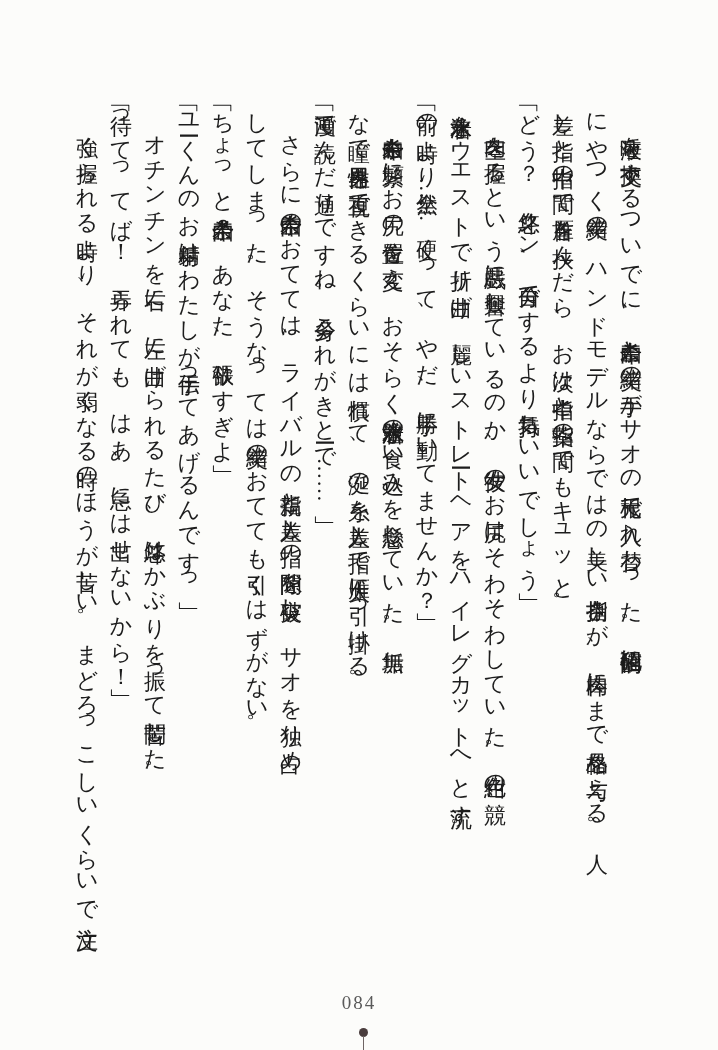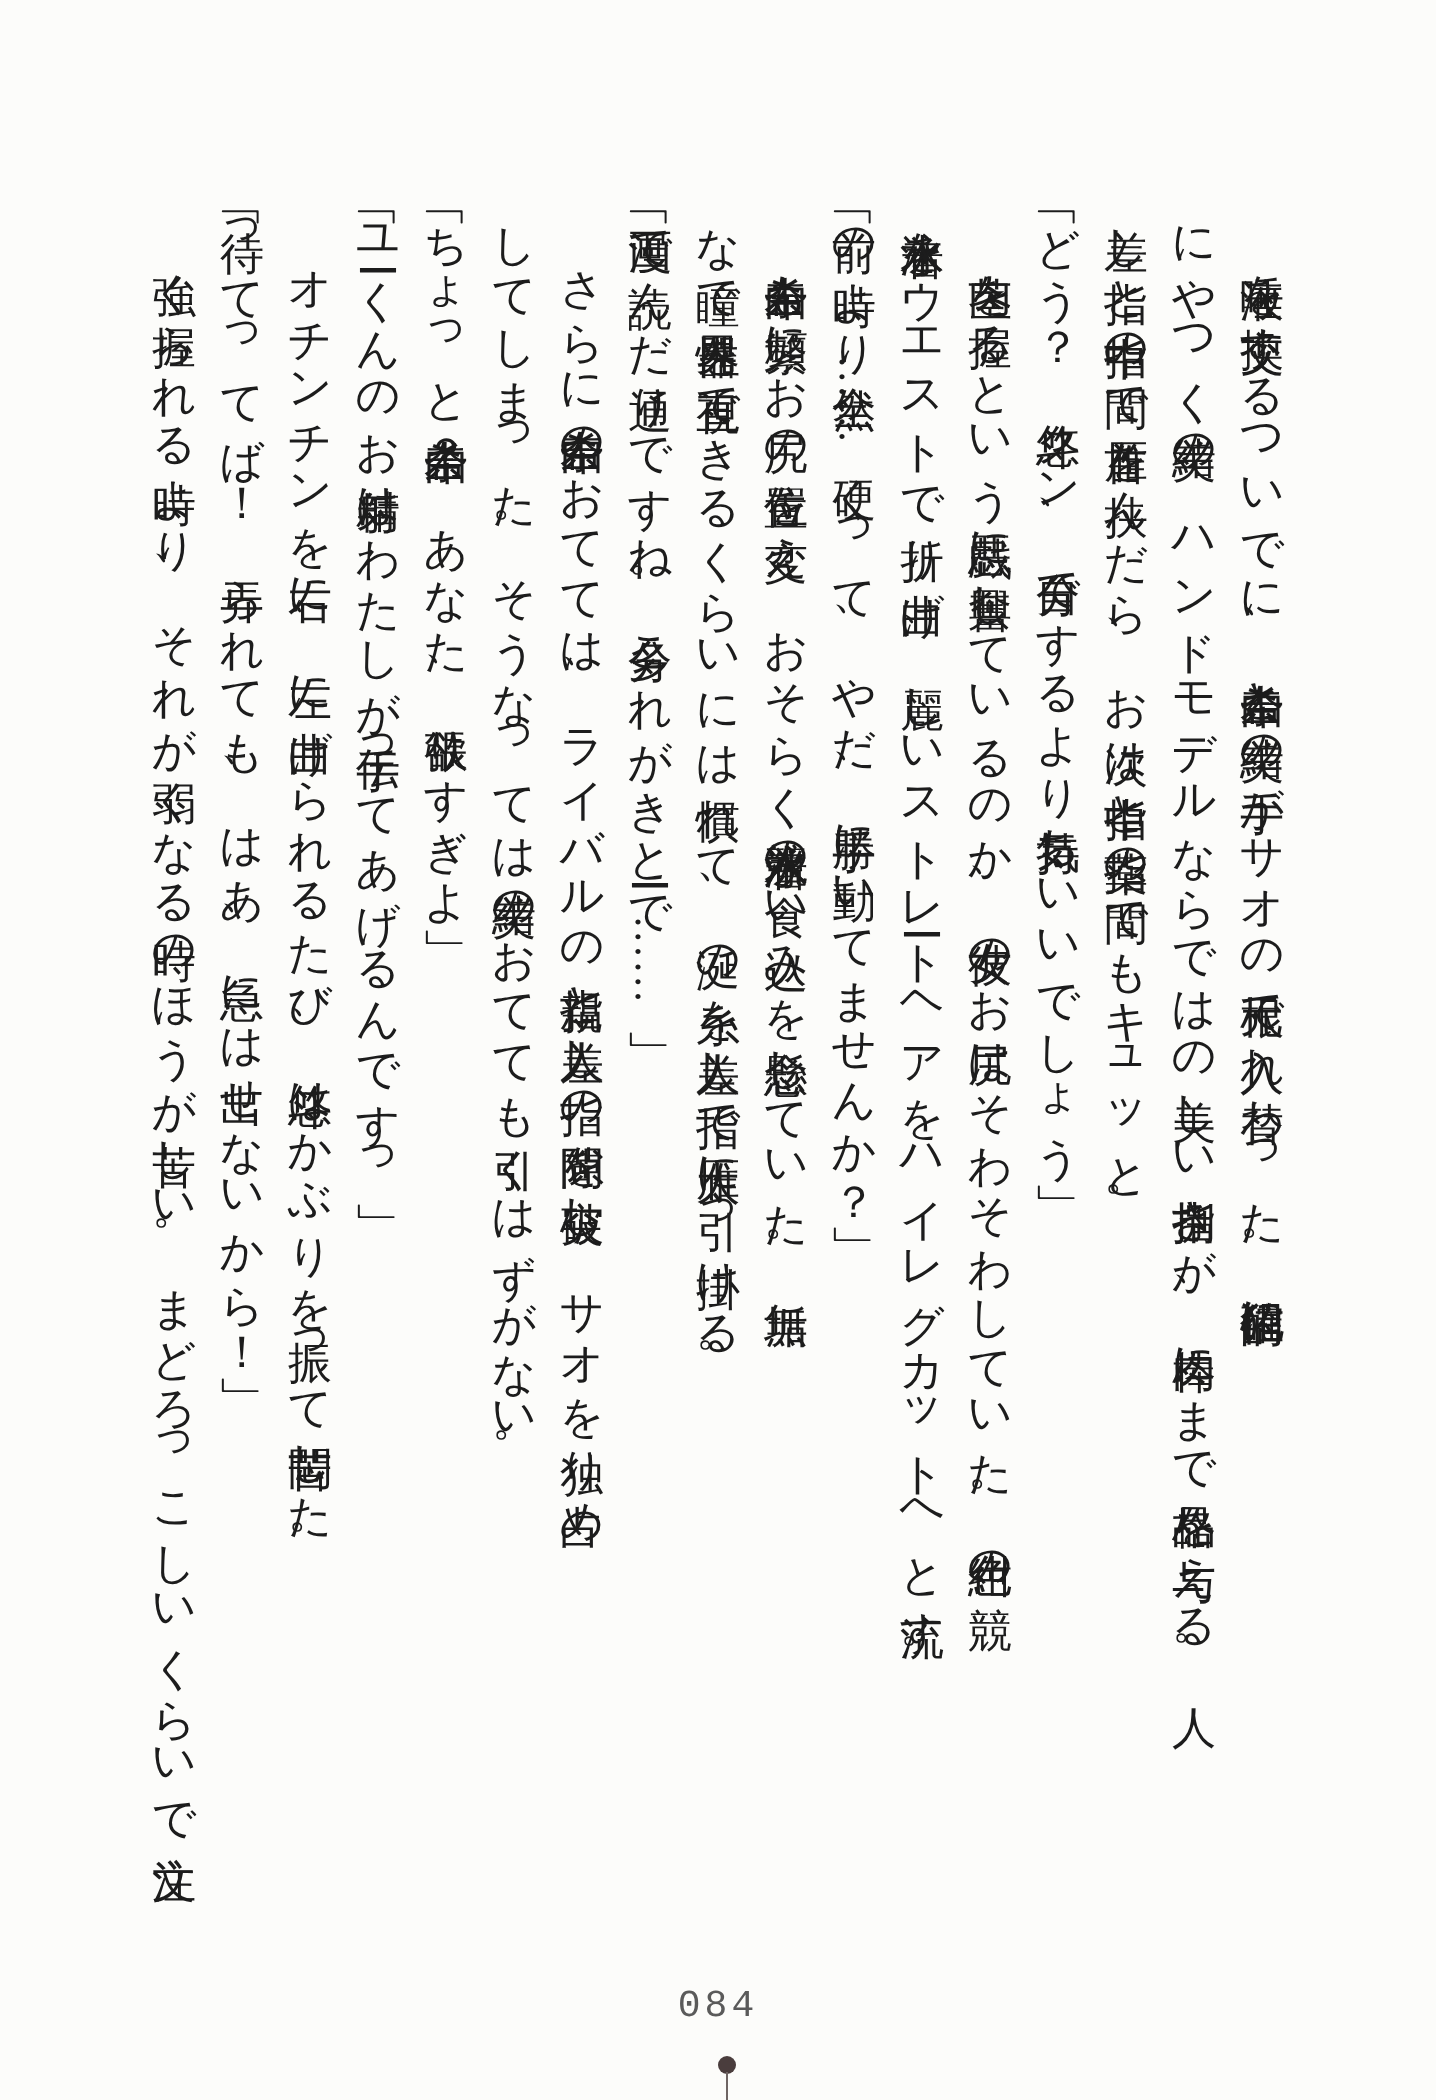--- a/index.html
+++ b/index.html
@@ -34,21 +34,21 @@
   .col.indent {
     text-indent: 1em;
   }
   
   .page-number {
     position: absolute;
     left: 0;
     right: 0;
     top: 992px;
     text-align: center;
-    font-family: Liberation Mono, monospace;
+    font-family: Liberation Serif, serif;
     font-size: 19px;
     font-weight: 400;
     color: #5a5a5a;
     letter-spacing: 2px;
   }
   .footer-marker {
     position: absolute;
     left: 359px;
     top: 1028px;
     width: 9px;

